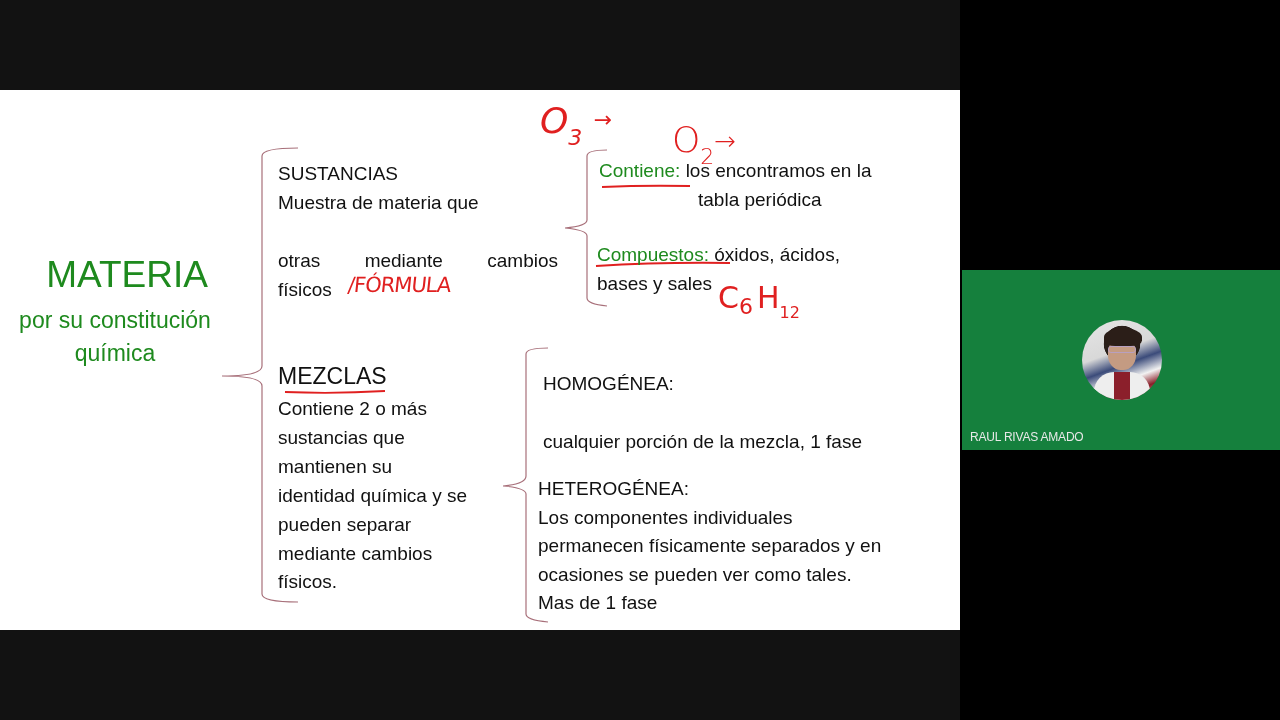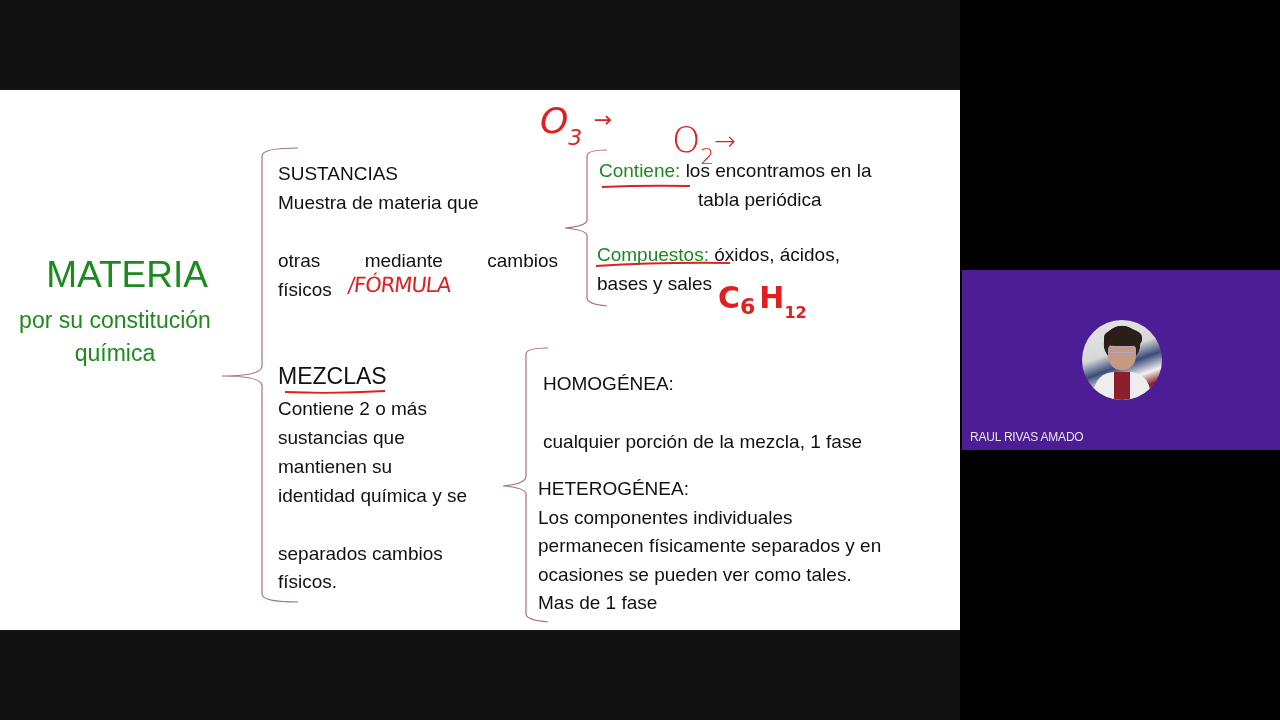--- a/index.html
+++ b/index.html
@@ -3,21 +3,21 @@
   <meta charset="utf-8">
   <style>
     * { margin: 0; padding: 0; box-sizing: border-box; }
     html, body { width: 1280px; height: 720px; overflow: hidden; background: #121212; }
     body { position: relative; font-family: "Liberation Sans", "DejaVu Sans", sans-serif; }
 
     .share-area { position: absolute; left: 0; top: 0; width: 960px; height: 720px; background: #121212; }
     .slide { position: absolute; left: 0; top: 90px; width: 960px; height: 540px; background: #ffffff; overflow: hidden; }
 
     .right-panel { position: absolute; left: 960px; top: 0; width: 320px; height: 720px; background: #000000; }
-    .tile { position: absolute; left: 962px; top: 270px; width: 318px; height: 180px; background: #4c1d95; }
+    .tile { position: absolute; left: 962px; top: 270px; width: 318px; height: 180px; background: #15803d; }
     .avatar { position: absolute; left: 120px; top: 50px; width: 80px; height: 80px; border-radius: 50%; overflow: hidden;
       background: radial-gradient(circle at 50% 38%, #c9a48c 0 14%, transparent 15%),
                   radial-gradient(circle at 50% 30%, #2a1f1a 0 26%, transparent 27%),
                   linear-gradient(160deg, #e6e6e6 0%, #d8d8d8 40%, #3b4b7a 55%, #f2f2f2 70%, #8a1e28 82%, #f0f0f0 100%); }
     .avatar .coat { position: absolute; left: 12px; top: 52px; width: 56px; height: 30px; background: #eeeeee; border-radius: 20px 20px 0 0; }
     .avatar .shirt { position: absolute; left: 32px; top: 52px; width: 16px; height: 30px; background: #8b1f2b; }
     .avatar .face { position: absolute; left: 26px; top: 18px; width: 28px; height: 32px; background: #c49b82; border-radius: 45%; }
     .avatar .hair { position: absolute; left: 22px; top: 8px; width: 38px; height: 18px; background: #2b1e18; border-radius: 50% 50% 30% 30%; }
     .avatar .glasses { position: absolute; left: 26px; top: 26px; width: 28px; height: 7px; border: 1px solid #b8a0c0; border-radius: 3px; }
     .tile-name { position: absolute; left: 8px; top: 160px; font-size: 12px; color: #e8e8e8; letter-spacing: -0.2px; }
@@ -72,21 +72,22 @@
       <span class="green">Compuestos:</span>
       <span>óxidos, ácidos,</span>
     </div>
     <div class="txt" style="left:597px; top:180px;">bases y sales</div>
 
     <div class="txt green" style="left:278px; top:272px; font-size:23px;">MEZCLAS</div>
     <div class="txt" style="left:278px; top:305px;">Contiene 2 o más</div>
     <div class="txt" style="left:278px; top:334px;">sustancias que</div>
     <div class="txt" style="left:278px; top:363px;">mantienen su</div>
     <div class="txt" style="left:278px; top:392px;">identidad química y se</div>
-    <div class="txt" style="left:278px; top:450px;">separados cambios</div>
+    <div class="txt" style="left:278px; top:421px;">pueden separar</div>
+    <div class="txt" style="left:278px; top:450px;">mediante cambios</div>
     <div class="txt" style="left:278px; top:478px;">físicos.</div>
 
     <div class="txt green" style="left:543px; top:280px;">HOMOGÉNEA:</div>
     <div class="txt" style="left:543px; top:338px;">cualquier porción de la mezcla, 1 fase</div>
 
     <div class="txt green" style="left:538px; top:385px;">HETEROGÉNEA:</div>
     <div class="txt" style="left:538px; top:414px;">Los componentes individuales</div>
     <div class="txt" style="left:538px; top:442px;">permanecen físicamente separados y en</div>
     <div class="txt" style="left:538px; top:471px;">ocasiones se pueden ver como tales.</div>
     <div class="txt" style="left:538px; top:499px;">Mas de 1 fase</div>
@@ -95,21 +96,21 @@
 
     <div class="hand" style="left:540px; top:10px; font-size:36px; font-weight:300;font-style:italic;">
       <span>O</span><span style="font-size:22px; position:relative; top:12px;">3</span>
       <span style="font-size:22px; position:relative; top:-6px;">→</span>
     </div>
 
     <div class="hand" style="left:672px; top:10px; font-size:36px; font-weight:300;margin-top:19px;">
       <span>O</span><span style="font-size:22px; position:relative; top:12px;">2</span><span style="font-size:26px; position:relative; top:-2px;">→</span>
     </div>
 
-    <div class="hand" style="left:718px; top:190px; font-size:30px; font-weight:700;">
+    <div class="hand" style="left:718px; top:190px; font-size:30px; font-weight:400;">
       <span>C</span><span style="font-size:22px; position:relative; top:6px;">6</span><span style="margin-left:4px;">H</span><span style="font-size:16px; position:relative; top:10px;">12</span>
     </div>
 
   </div>
 </div>
 
 <div class="right-panel">
   <div class="tile" style="left:2px;">
     <div class="avatar">
       <div class="coat"></div>

